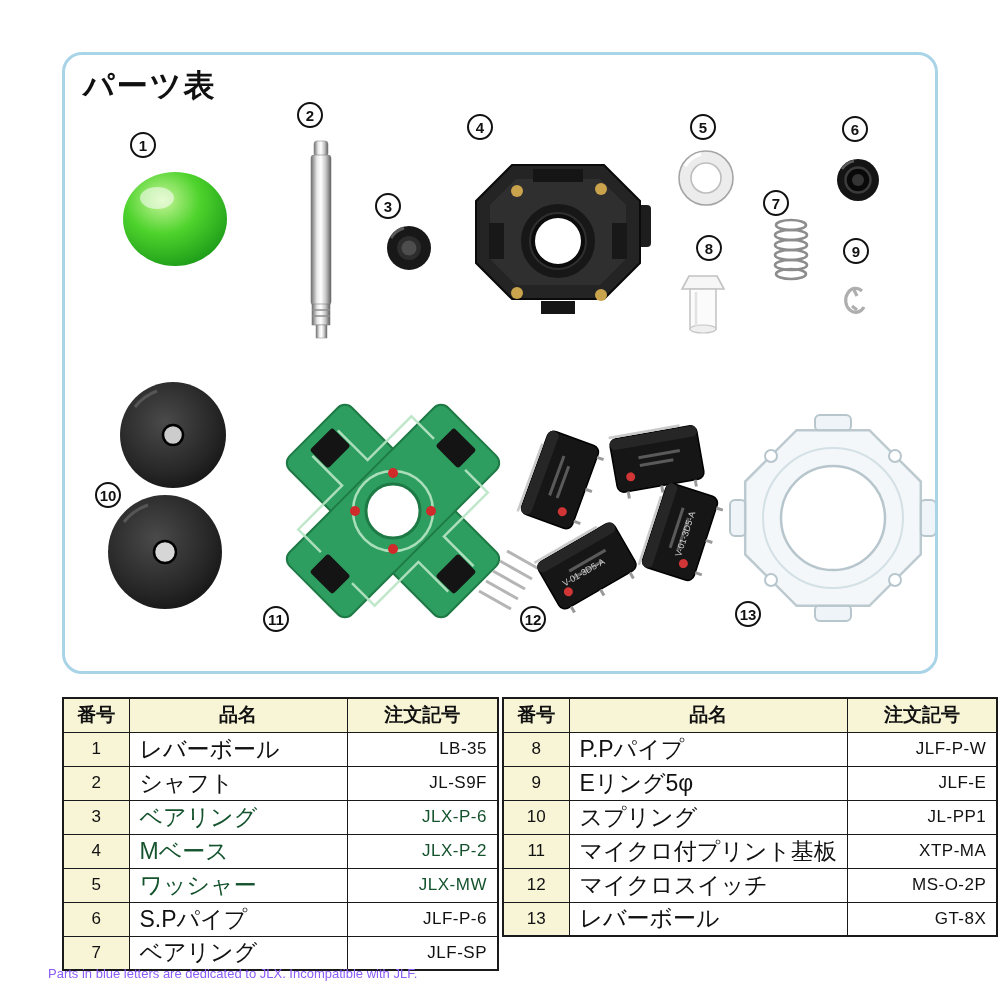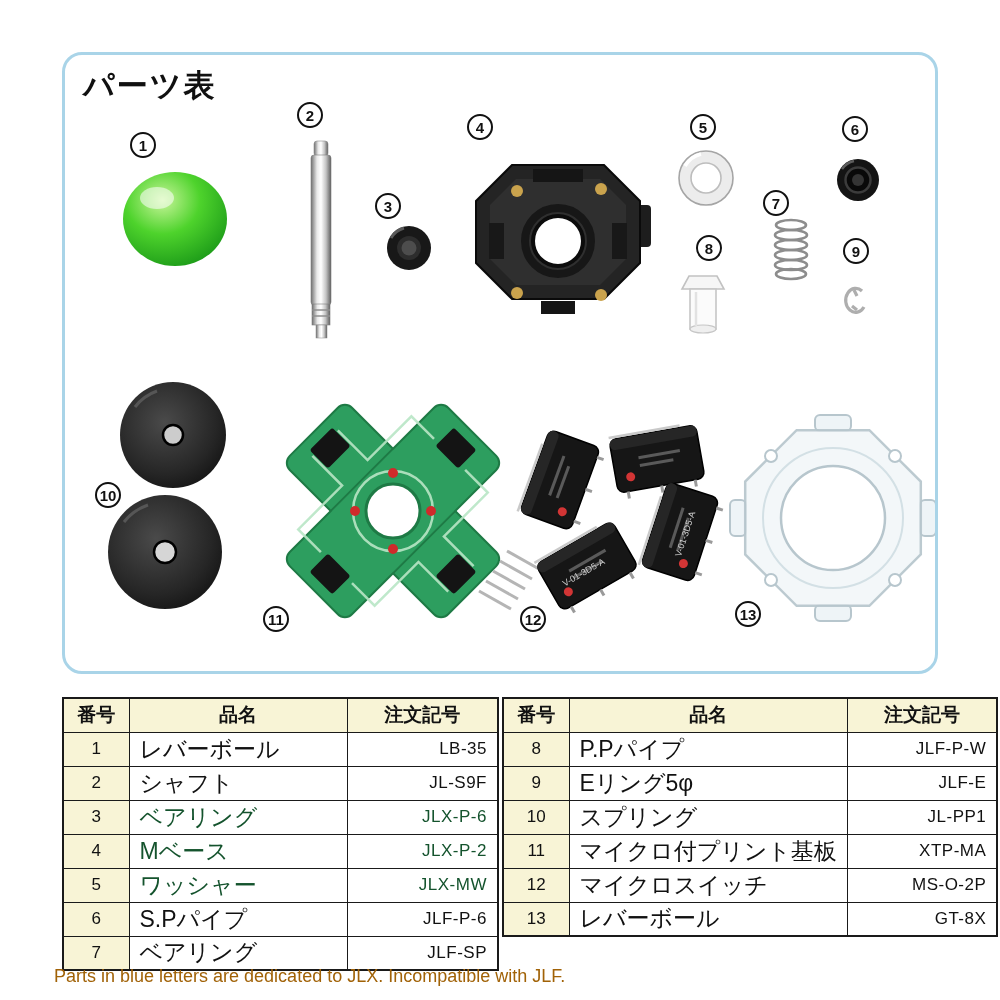--- a/index.html
+++ b/index.html
@@ -22,21 +22,21 @@
   .t-left th.col-no, .t-left td.no{min-width:66px}
   .t-left th.col-name, .t-left td.name{min-width:218px}
   .t-left th.col-code, .t-left td.code{min-width:151px}
   .t-right th.col-no, .t-right td.no{min-width:66px}
   .t-right th.col-name, .t-right td.name{min-width:222px}
   .t-right th.col-code, .t-right td.code{min-width:150px}
   td.name{text-align:left;font-size:23px}
   td.code{text-align:right;font-size:17px;letter-spacing:.5px}
   tr.blue td.name, tr.blue td.code{color:#14532d}
 
-  .note{position:absolute;left:54px;top:966px;font-size:18px;color:#a16207}
+  .note{position:absolute;left:48px;top:966px;font-size:13px;color:#8b5cf6}
 </style>
 </head>
 <body>
 
 <div class="page">
 
   <div class="diagram-box">
     <div class="page-title">パーツ表</div>
 
     <svg class="diagram-svg" width="870" height="616" viewBox="0 0 870 616">

